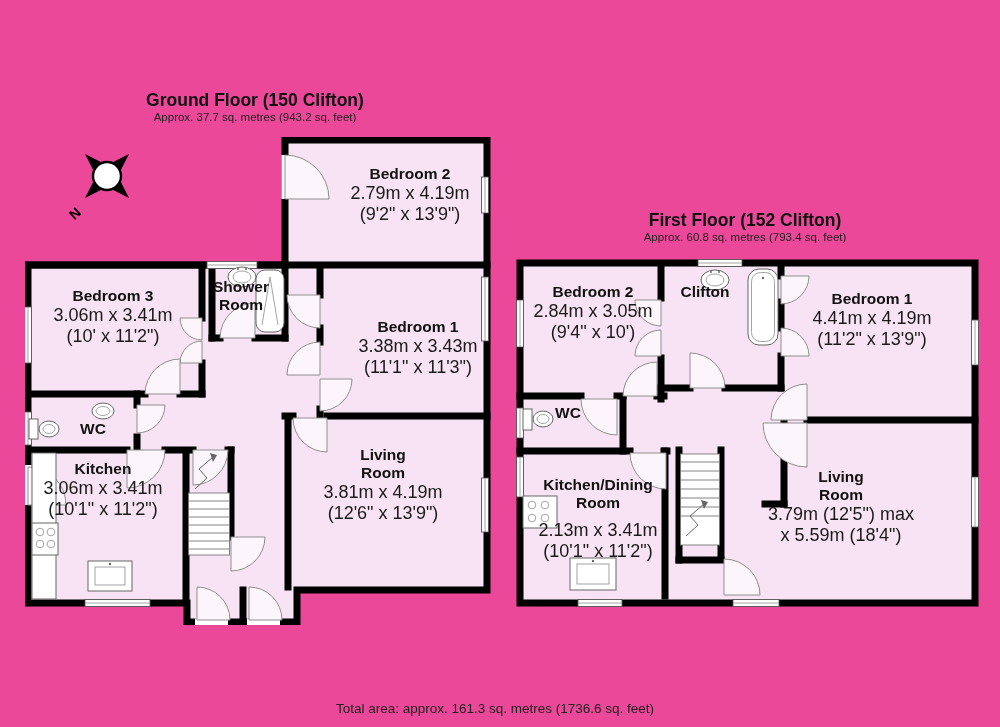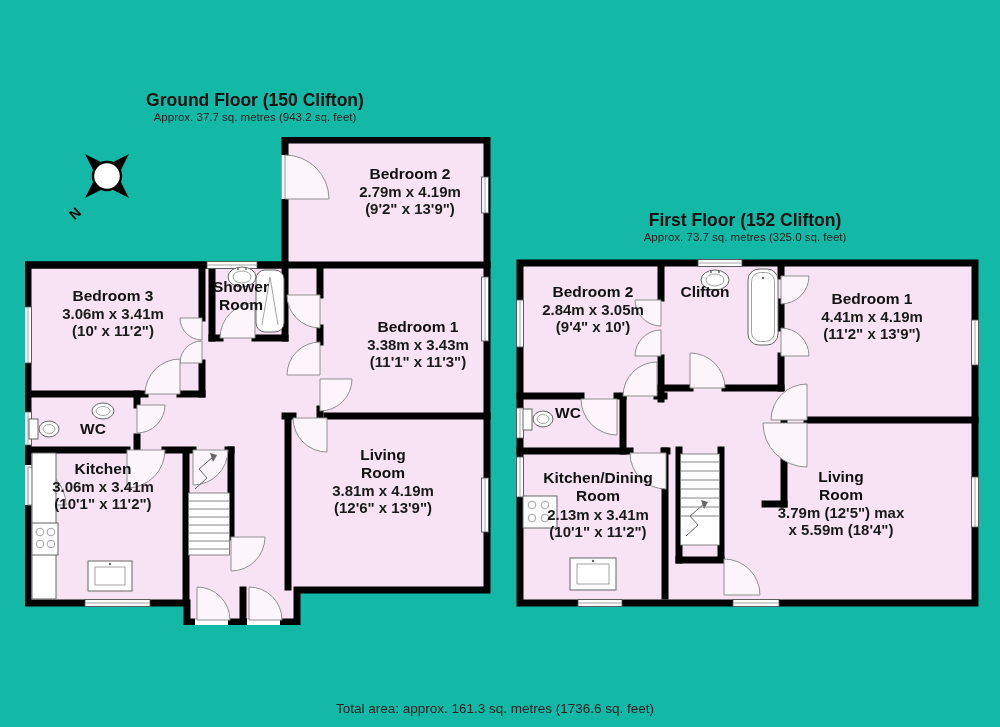--- a/index.html
+++ b/index.html
@@ -1,26 +1,26 @@
 <!DOCTYPE html>
 <html><head>
 <meta charset="utf-8">
 <style>
   html,body{margin:0;padding:0;background:#ffffff;}
-  #page{position:relative;width:1000px;height:727px;background:#14b8a6;overflow:hidden;
+  #page{position:relative;width:1000px;height:727px;background:#ec4899;overflow:hidden;
         font-family:"Liberation Sans",sans-serif;color:#111;}
   .floor-title{position:absolute;transform:translateX(-50%);font-size:17.5px;font-weight:bold;
         white-space:nowrap;color:#111;}
   .floor-subtitle{position:absolute;transform:translateX(-50%);font-size:11.5px;color:#222;
         white-space:nowrap;}
   .room-label{position:absolute;transform:translateX(-50%);text-align:center;line-height:1.16;z-index:5;}
   .room-name{font-weight:bold;font-size:15.5px;color:#111;}
-  .room-dims{font-size:15px;color:#1a1a1a;white-space:nowrap;font-weight:bold;}
+  .room-dims{font-size:18px;color:#1a1a1a;white-space:nowrap;}
   .narrow{width:88px;margin:0 auto;}
-  .narrow-wide{width:150px;margin:1px auto;}
+  .narrow-wide{width:150px;margin:8px auto;}
   .total-area{position:absolute;left:0;right:10px;top:701px;text-align:center;font-size:13.5px;color:#222;}
   svg{position:absolute;}
   .wall{stroke:#000;stroke-width:7;stroke-linecap:square;}
   .win{fill:#fff;stroke:#555;stroke-width:0.9;}
   .winline{stroke:#999;stroke-width:0.9;}
   .gap{fill:#fff;stroke:none;}
   .door{fill:#fcf5fb;stroke:#8f8f8f;stroke-width:1;}
   .fix{fill:#fff;stroke:#666;stroke-width:1;}
   .fixthin{fill:none;stroke:#999;stroke-width:0.9;}
   .stair{fill:#fff;stroke:#777;stroke-width:0.9;}
@@ -28,21 +28,21 @@
 </style>
 </head>
 <body>
 
 <div id="page">
 
   <div class="floor-title" style="left:255px;top:90px">Ground Floor (150 Clifton)</div>
   <div class="floor-subtitle" style="left:255px;top:111px">Approx. 37.7 sq. metres (943.2 sq. feet)</div>
 
   <div class="floor-title" style="left:745px;top:210px">First Floor (152 Clifton)</div>
-  <div class="floor-subtitle" style="left:745px;top:231px">Approx. 73.7 sq. metres (325.0 sq. feet)</div>
+  <div class="floor-subtitle" style="left:745px;top:231px">Approx. 60.8 sq. metres (793.4 sq. feet)</div>
 
   <svg style="left:65px;top:138px" width="85" height="90" viewBox="0 0 85 90">
     <polygon points="55.2,33.2 64,16 46.8,24.8" fill="#000"></polygon>
     <polygon points="28.8,33.2 20,16 37.2,24.8" fill="#000"></polygon>
     <polygon points="28.8,42.8 20,60 37.2,51.2" fill="#000"></polygon>
     <polygon points="55.2,42.8 64,60 46.8,51.2" fill="#000"></polygon>
     <circle cx="42" cy="38" r="14" fill="#fff" stroke="#000" stroke-width="2.4"></circle>
     <text x="4" y="80" font-size="14" font-weight="bold" transform="rotate(-42 10 74)" fill="#000">N</text>
   </svg>
 

